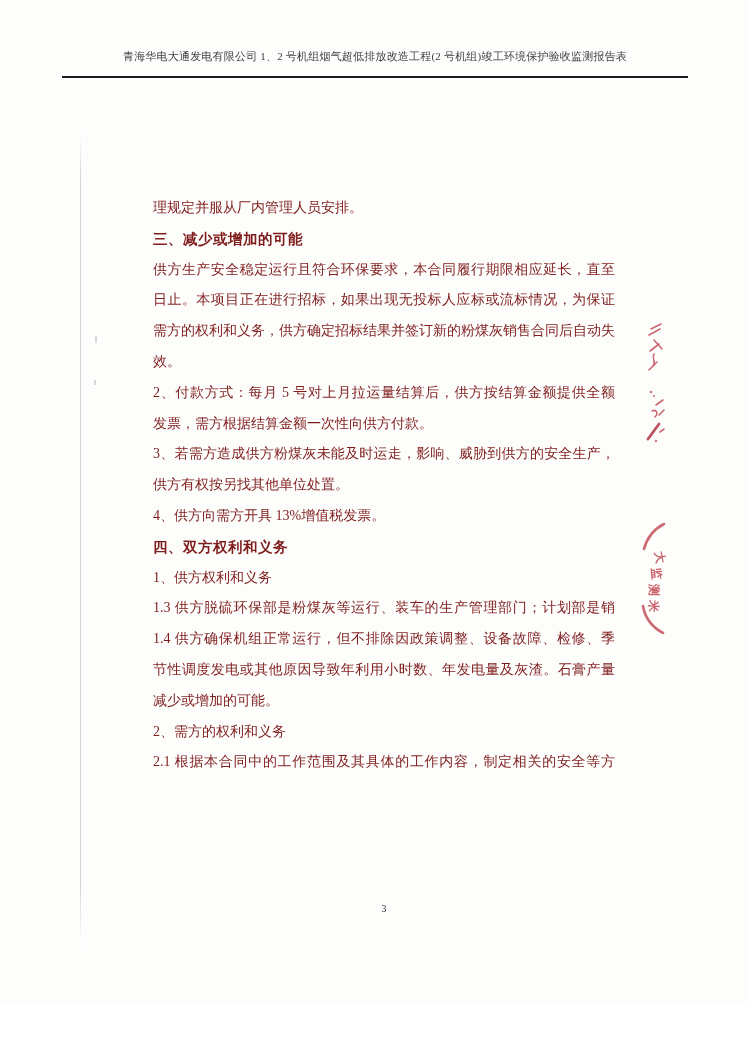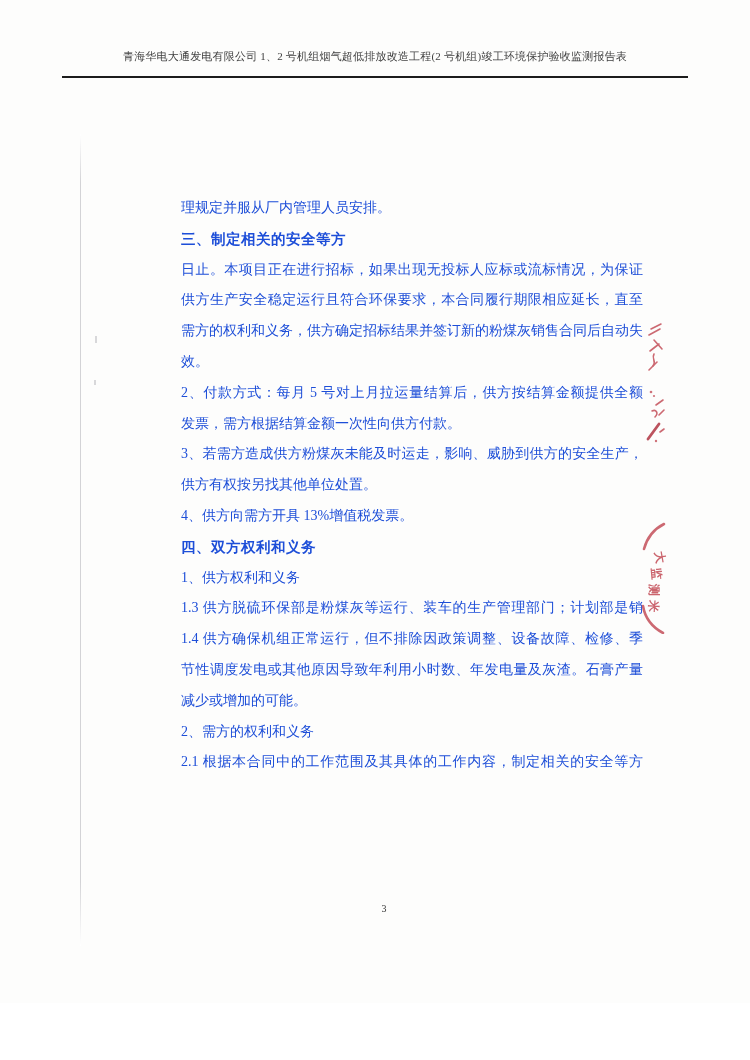--- a/index.html
+++ b/index.html
@@ -34,23 +34,22 @@
   }
   .speck {
     position: absolute;
     background: #b9b9bd;
     opacity: 0.55;
   }
   .doc-body {
     position: absolute;
     left: 153px; top: 193px;
     width: 462px;
-    color: #1d4ed8;
+    color: #7f1d1d;
     font-size: 14px;
-    margin-left: 28px;
   }
   .line {
     height: 30.8px;
     line-height: 30.8px;
     white-space: nowrap;
   }
   .line.justify {
     text-align: justify;
     text-align-last: justify;
   }
@@ -92,23 +91,23 @@
   <div class="header-title">青海华电大通发电有限公司 1、2 号机组烟气超低排放改造工程(2 号机组)竣工环境保护验收监测报告表</div>
 
   <div class="header-rule"></div>
 
   <div class="scan-line"></div>
   <div class="speck" style="left:95px; top:336px; width:2px; height:7px;"></div>
   <div class="speck" style="left:94px; top:380px; width:2px; height:5px;"></div>
 
   <div class="doc-body">
       <div class="line">理规定并服从厂内管理人员安排。</div>
-      <div class="line bold">三、制定相关的安全等方</div>
+      <div class="line bold">三、减少或增加的可能</div>
+      <div class="line justify">供方生产安全稳定运行且符合环保要求，本合同履行期限相应延长，直至</div>
       <div class="line justify">日止。本项目正在进行招标，如果出现无投标人应标或流标情况，为保证</div>
-      <div class="line justify">供方生产安全稳定运行且符合环保要求，本合同履行期限相应延长，直至</div>
       <div class="line justify">需方的权利和义务，供方确定招标结果并签订新的粉煤灰销售合同后自动失</div>
       <div class="line">效。</div>
       <div class="line justify">2、付款方式：每月 5 号对上月拉运量结算后，供方按结算金额提供全额</div>
       <div class="line">发票，需方根据结算金额一次性向供方付款。</div>
       <div class="line justify">3、若需方造成供方粉煤灰未能及时运走，影响、威胁到供方的安全生产，</div>
       <div class="line">供方有权按另找其他单位处置。</div>
       <div class="line">4、供方向需方开具 13%增值税发票。</div>
       <div class="line bold">四、双方权利和义务</div>
       <div class="line">1、供方权利和义务</div>
       <div class="line justify">1.3 供方脱硫环保部是粉煤灰等运行、装车的生产管理部门；计划部是销</div>

